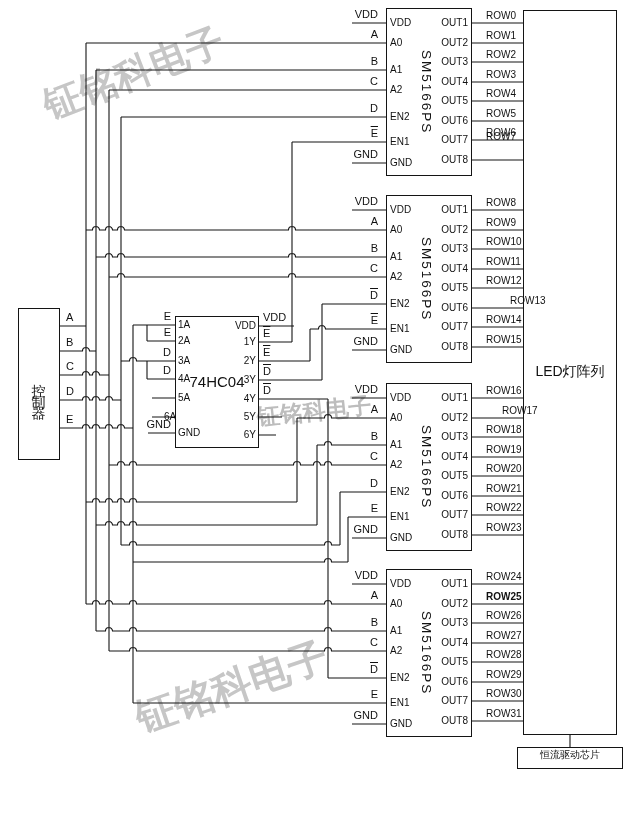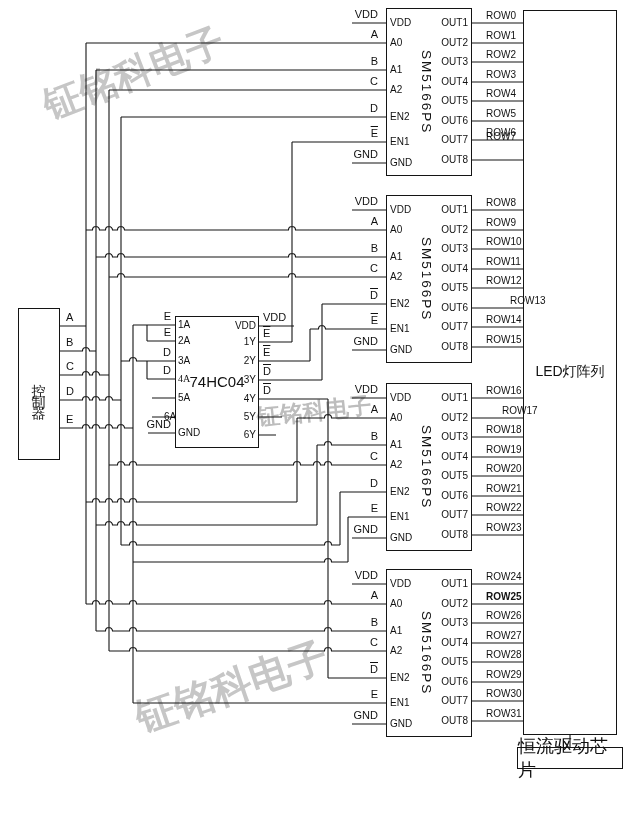--- a/index.html
+++ b/index.html
@@ -12,21 +12,21 @@
   .lbl{position:absolute;font-size:10px;line-height:10px;white-space:nowrap;z-index:3;}
   .sig{position:absolute;font-size:11px;line-height:11px;white-space:nowrap;z-index:3;}
   .bar{text-decoration:overline;}
   .vname{position:absolute;writing-mode:vertical-lr;text-align:center;font-size:13.5px;
          letter-spacing:2px;z-index:3;}
   #controller-box{display:flex;align-items:center;justify-content:center;}
   #controller-label{writing-mode:vertical-rl;text-orientation:upright;font-size:14px;letter-spacing:11px;
          padding-top:11px;}
   #inverter-name{position:absolute;left:175px;top:373px;width:84px;text-align:center;font-size:15px;z-index:3;}
   #led-label{position:absolute;left:523px;top:363px;width:94px;text-align:center;font-size:14px;z-index:3;}
-  #driver-box{display:flex;align-items:center;justify-content:center;font-size:18px;}
+  #driver-box{display:flex;align-items:flex-start;justify-content:center;font-size:10px;}
   #caption{position:absolute;left:0;top:803px;width:631px;text-align:center;font-size:11px;font-weight:bold;z-index:3;}
 </style>
 </head>
 <body>
 
 <div id="stage">
 
   <div class="wm" style="left:45px;top:82px;font-size:38px;transform:rotate(-21deg);">钲铭科电子</div>
   <div class="wm" style="left:257px;top:402px;font-size:23px;color:#bdbdbd;transform:rotate(-6deg);">钲铭科电子</div>
   <div class="wm" style="left:137px;top:692px;font-size:40px;transform:rotate(-19deg);">钲铭科电子</div>
@@ -53,21 +53,21 @@
     <div class="sig" style="left: 66px; top: 337px;">B</div>
     <div class="sig" style="left: 66px; top: 361px;">C</div>
     <div class="sig" style="left: 66px; top: 386px;">D</div>
     <div class="sig" style="left: 66px; top: 414px;">E</div>
     <div class="lbl" style="left: 178px; top: 320px;">1A</div>
     <div class="sig" style="right: 460px; top: 311px;">E</div>
     <div class="lbl" style="left: 178px; top: 336px;">2A</div>
     <div class="sig" style="right: 460px; top: 327px;">E</div>
     <div class="lbl" style="left: 178px; top: 356px;">3A</div>
     <div class="sig" style="right: 460px; top: 347px;">D</div>
-    <div class="lbl" style="left: 178px; top: 374px; font-family: Liberation Serif, serif;">4A</div>
+    <div class="lbl" style="left: 178px; top: 374px;">4A</div>
     <div class="sig" style="right: 460px; top: 365px;">D</div>
     <div class="lbl" style="left: 178px; top: 393px;">5A</div>
     <div class="lbl" style="left: 164px; top: 412px;">6A</div>
     <div class="lbl" style="left: 178px; top: 428px;">GND</div>
     <div class="sig" style="right: 460px; top: 419px;">GND</div>
     <div class="lbl" style="right: 375px; top: 321px;">VDD</div>
     <div class="sig" style="left: 263px; top: 312px;">VDD</div>
     <div class="lbl" style="right: 375px; top: 337px;">1Y</div>
     <div class="sig bar" style="left: 263px; top: 328px;">E</div>
     <div class="lbl" style="right: 375px; top: 356px;">2Y</div>

